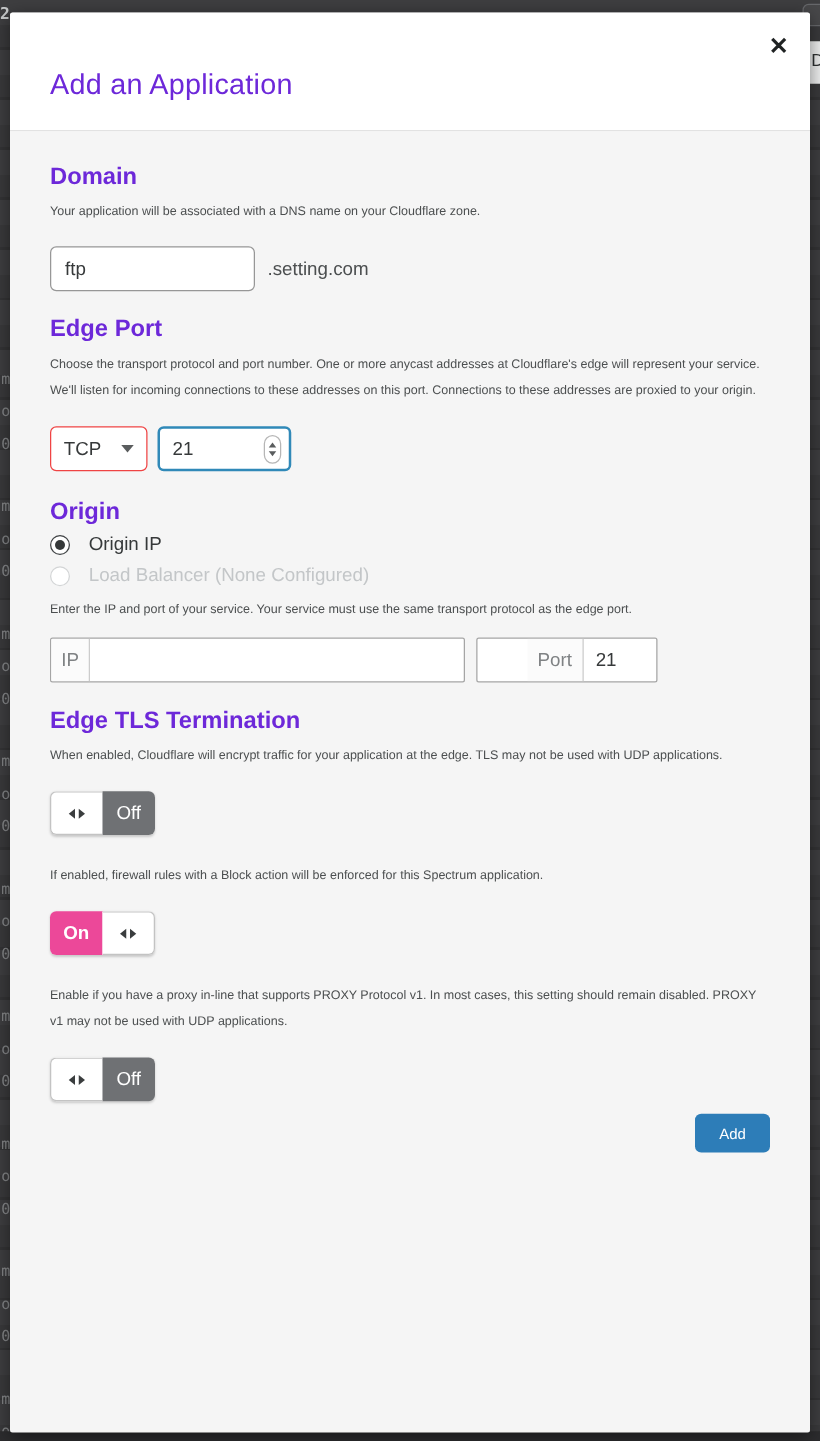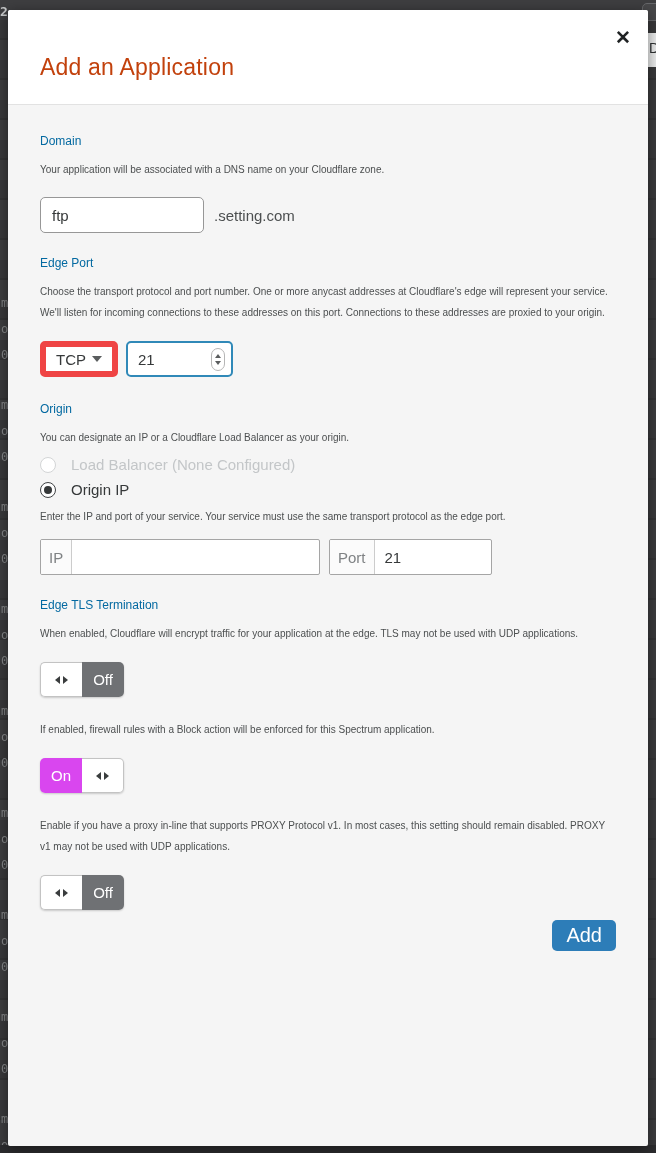--- a/index.html
+++ b/index.html
@@ -52,48 +52,48 @@
     background: #f5f5f5; border-radius: 2px;
     box-shadow: 0 3px 14px rgba(0,0,0,.45);
     overflow: hidden;
   }
   .modal-header {
     height: 95px; background: #ffffff; border-bottom: 1px solid #e2e2e2;
     position: relative; border-radius: 2px 2px 0 0;
   }
   .modal-title {
     position: absolute; left: 32px; top: 44px;
-    font-size: 23px; font-weight: 400; color: #c2410c; letter-spacing: .2px;
+    font-size: 23px; font-weight: 400; color: #6d28d9; letter-spacing: .2px;
   }
   .close-btn {
     position: absolute; right: 17px; top: 18px;
     background: none; border: none; cursor: pointer;
     font-size: 19px; font-weight: bold; color: #1f2223; line-height: 1;
   }
   .modal-body { padding: 28px 32px 0 32px; }
 
   
-  .sec-label { font-size: 12px; font-weight: normal; color: #0369a1; margin: 0 0 9px 0; line-height: 17px; }
+  .sec-label { font-size: 19px; font-weight: bold; color: #6d28d9; margin: 0 0 9px 0; line-height: 17px; }
   .sec-desc  { font-size: 10px; color: #4c4f50; line-height: 21px; max-width: 576px; }
   .sec { margin-bottom: 22px; }
 
   
   .domain-row { display: flex; align-items: center; margin-top: 17px; }
   .text-input {
     height: 36px; border: 1px solid #979797; border-radius: 5px;
     background: #fff; font-family: "Liberation Sans", sans-serif;
     font-size: 15px; color: #36393a; padding: 0 11px; outline: none;
   }
   .domain-input { width: 164px; }
   .domain-suffix { margin-left: 10px; font-size: 15px; color: #4c4f50; }
 
   
   .edgeport-row { display: flex; gap: 8px; margin-top: 18px; }
   .select {
-    width: 78px; height: 36px; border: 6px solid #ef4444; border-radius: 5px;
+    width: 78px; height: 36px; border: 1px solid #ef4444; border-radius: 5px;
     background: #fff; display: flex; align-items: center; justify-content: space-between;
     padding: 0 10px; font-size: 15px; color: #36393a; cursor: pointer;
   }
   .caret-down {
     width: 0; height: 0;
     border-left: 5px solid transparent; border-right: 5px solid transparent;
     border-top: 6px solid #5a5d5e;
   }
   .port-wrap {
     width: 107px; height: 36px; border: 2px solid #3089b8; border-radius: 5px;
@@ -136,49 +136,49 @@
   }
   .combo-prefix {
     background: #fbfbfb; border-right: 1px solid #cccccc; color: #7f8284;
     font-size: 15px; display: flex; align-items: center; padding: 0 8px; flex: none;
   }
   .combo input {
     border: none; outline: none; font-size: 15px; color: #36393a;
     font-family: "Liberation Sans", sans-serif; padding: 0 10px; width: 100%;
     background: transparent;
   }
-  .ip-combo { width: 280px; }
-  .port-combo { width: 163px; }
+  .ip-combo { width: 332px; }
+  .port-combo { width: 145px; padding-left: 40px; }
 
   
   .toggle {
     display: flex; width: 84px; height: 35px; margin-top: 18px;
     border-radius: 5px; cursor: pointer;
     box-shadow: 0 1px 2px rgba(0,0,0,.18);
   }
   .toggle-handle {
     width: 42px; background: #fff; border: 1px solid #c3c3c3;
     display: flex; align-items: center; justify-content: center; gap: 3px; flex: none;
   }
   .toggle-off .toggle-handle { border-radius: 5px 0 0 5px; border-right: none; }
   .toggle-on  .toggle-handle { border-radius: 0 5px 5px 0; border-left: none; }
   .arr-l { width: 0; height: 0; border-top: 4px solid transparent; border-bottom: 4px solid transparent; border-right: 5px solid #3a3d3e; }
   .arr-r { width: 0; height: 0; border-top: 4px solid transparent; border-bottom: 4px solid transparent; border-left: 5px solid #3a3d3e; }
   .toggle-label {
     width: 42px; color: #fff; font-size: 15px; text-align: center; line-height: 35px; flex: none;
   }
   .toggle-label.off { background: #6f7174; border-radius: 0 5px 5px 0; }
-  .toggle-label.on  { background: #d946ef; border-radius: 5px 0 0 5px; }
+  .toggle-label.on  { background: #ec4899; border-radius: 5px 0 0 5px; font-weight: bold; }
 
   
   .footer-row { display: flex; justify-content: flex-end; margin-top: 10px; }
   .add-btn {
     min-width: 60px; height: 31px; padding: 0 14px;
     background: #2d7db8; color: #fff; border: none; border-radius: 5px;
-    font-family: "Liberation Sans", sans-serif; font-size: 20px; cursor: pointer; margin-left: 42px;
+    font-family: "Liberation Sans", sans-serif; font-size: 12px; cursor: pointer; margin-left: 42px;
   }
 </style>
 </head>
 <body>
 
 <div class="backdrop">
   <span class="bg-topleft">2</span>
   <div class="corner-arc"></div>
   <span class="bg-topright">D</span>
 
@@ -261,29 +261,28 @@
           <span class="stepper">
             <i class="tri-up"></i>
             <i class="tri-down"></i>
           </span>
         </div>
       </div>
     </section>
 
     <section class="sec">
       <h2 class="sec-label">Origin</h2>
-      <p class="sec-desc">You can designate an IP or a Cloudflare Load Balancer as your origin.</p>
       <div class="radio-list">
+        <div class="radio-row">
+          <span class="radio selected"></span>
+          <span class="radio-label">Origin IP</span>
+        </div>
         <div class="radio-row">
           <span class="radio disabled"></span>
           <span class="radio-label disabled">Load Balancer (None Configured)</span>
-        </div>
-        <div class="radio-row">
-          <span class="radio selected"></span>
-          <span class="radio-label">Origin IP</span>
         </div>
       </div>
       <p class="sec-desc ip-desc">Enter the IP and port of your service. Your service must use the same transport protocol as the edge port.</p>
       <div class="ip-row">
         <div class="combo ip-combo">
           <span class="combo-prefix">IP</span>
         </div>
         <div class="combo port-combo">
           <span class="combo-prefix">Port</span>
           <input value="21" style="">

